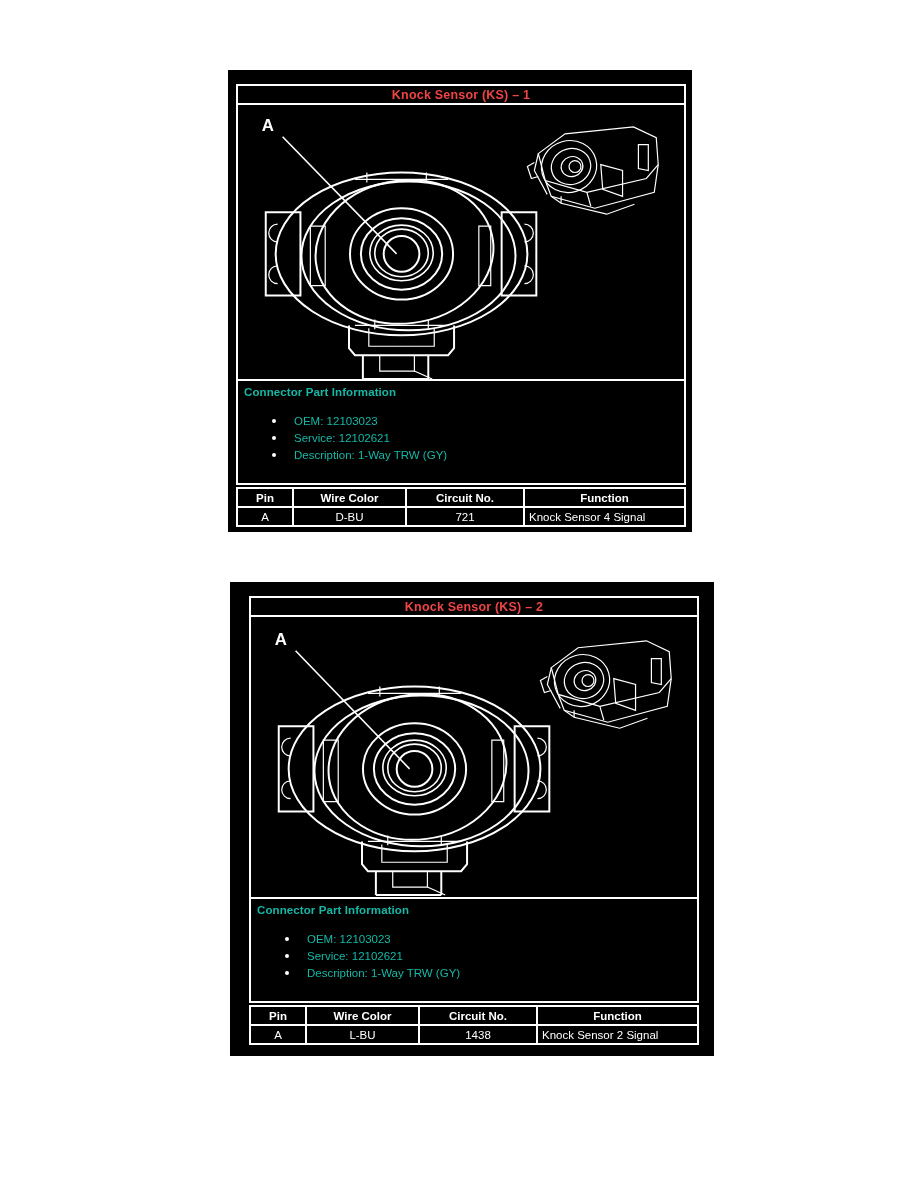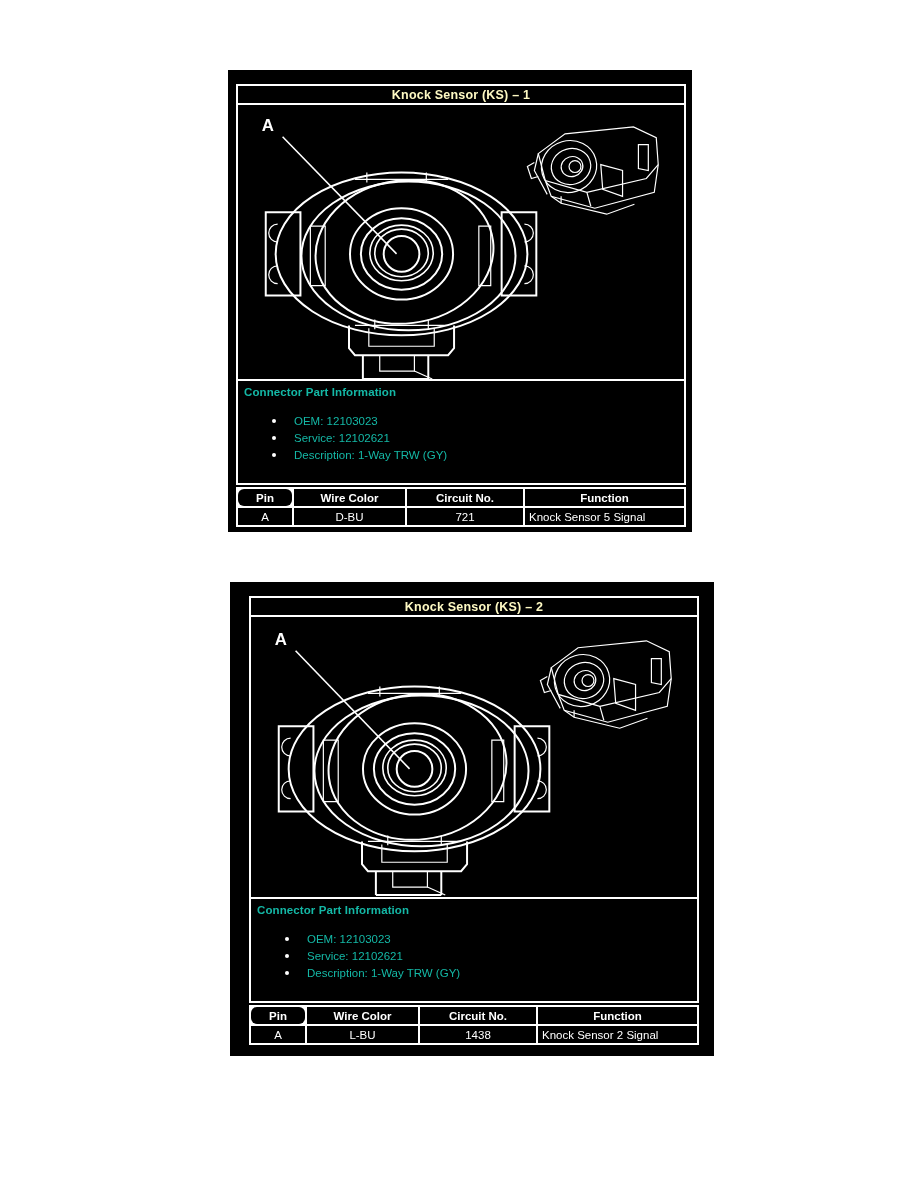--- a/index.html
+++ b/index.html
@@ -36,21 +36,21 @@
     width: 450px;
     height: 100%;
   }
 
   
   .title-bar {
     box-sizing: border-box;
     width: 100%;
     height: 21px;
     border: 2px solid #ffffff;
-    color: #fef9c3;
+    color: #ef4444;
     font-size: 12.5px;
     font-weight: bold;
     letter-spacing: 0.2px;
     display: flex;
     align-items: center;
     justify-content: center;
     background: #000000;
   }
 
   
@@ -131,21 +131,21 @@
   .pin-table th {
     font-weight: bold;
     text-align: center;
   }
   .pin-table td {
     text-align: center;
     font-weight: normal;
   }
   .pin-table td.fn, .pin-table th.fn-h { }
   .pin-table td.fn { text-align: left; padding-left: 4px; }
-  .col-pin     { width: 48px; border-radius: 6px; }
+  .col-pin     { width: 48px; }
   .col-wire    { width: 105px; }
   .col-circuit { width: 110px; }
 
   .ill-line   { fill: none; stroke: #ffffff; stroke-width: 2; }
   .ill-thin   { fill: none; stroke: #ffffff; stroke-width: 1.6; }
   .ill-lead   { fill: none; stroke: #ffffff; stroke-width: 1.6; }
   .ill-label  { fill: #ffffff; font-family: "Liberation Sans", sans-serif;
                 font-size: 17px; font-weight: bold; }
   .ill-fine   { fill: none; stroke: #ffffff; stroke-width: 1.2; }
 </style>
@@ -249,21 +249,21 @@
             <th class="col-wire">Wire Color</th>
             <th class="col-circuit">Circuit No.</th>
             <th class="fn-h">Function</th>
           </tr>
         </thead>
         <tbody>
           <tr>
             <td>A</td>
             <td>D-BU</td>
             <td>721</td>
-            <td class="fn">Knock Sensor 5 Signal</td>
+            <td class="fn">Knock Sensor 4 Signal</td>
           </tr>
         </tbody>
       </table>
 
     </div>
   </div>
 
   <div class="panel" id="panel-2">
     <div class="panel-inner">
 

